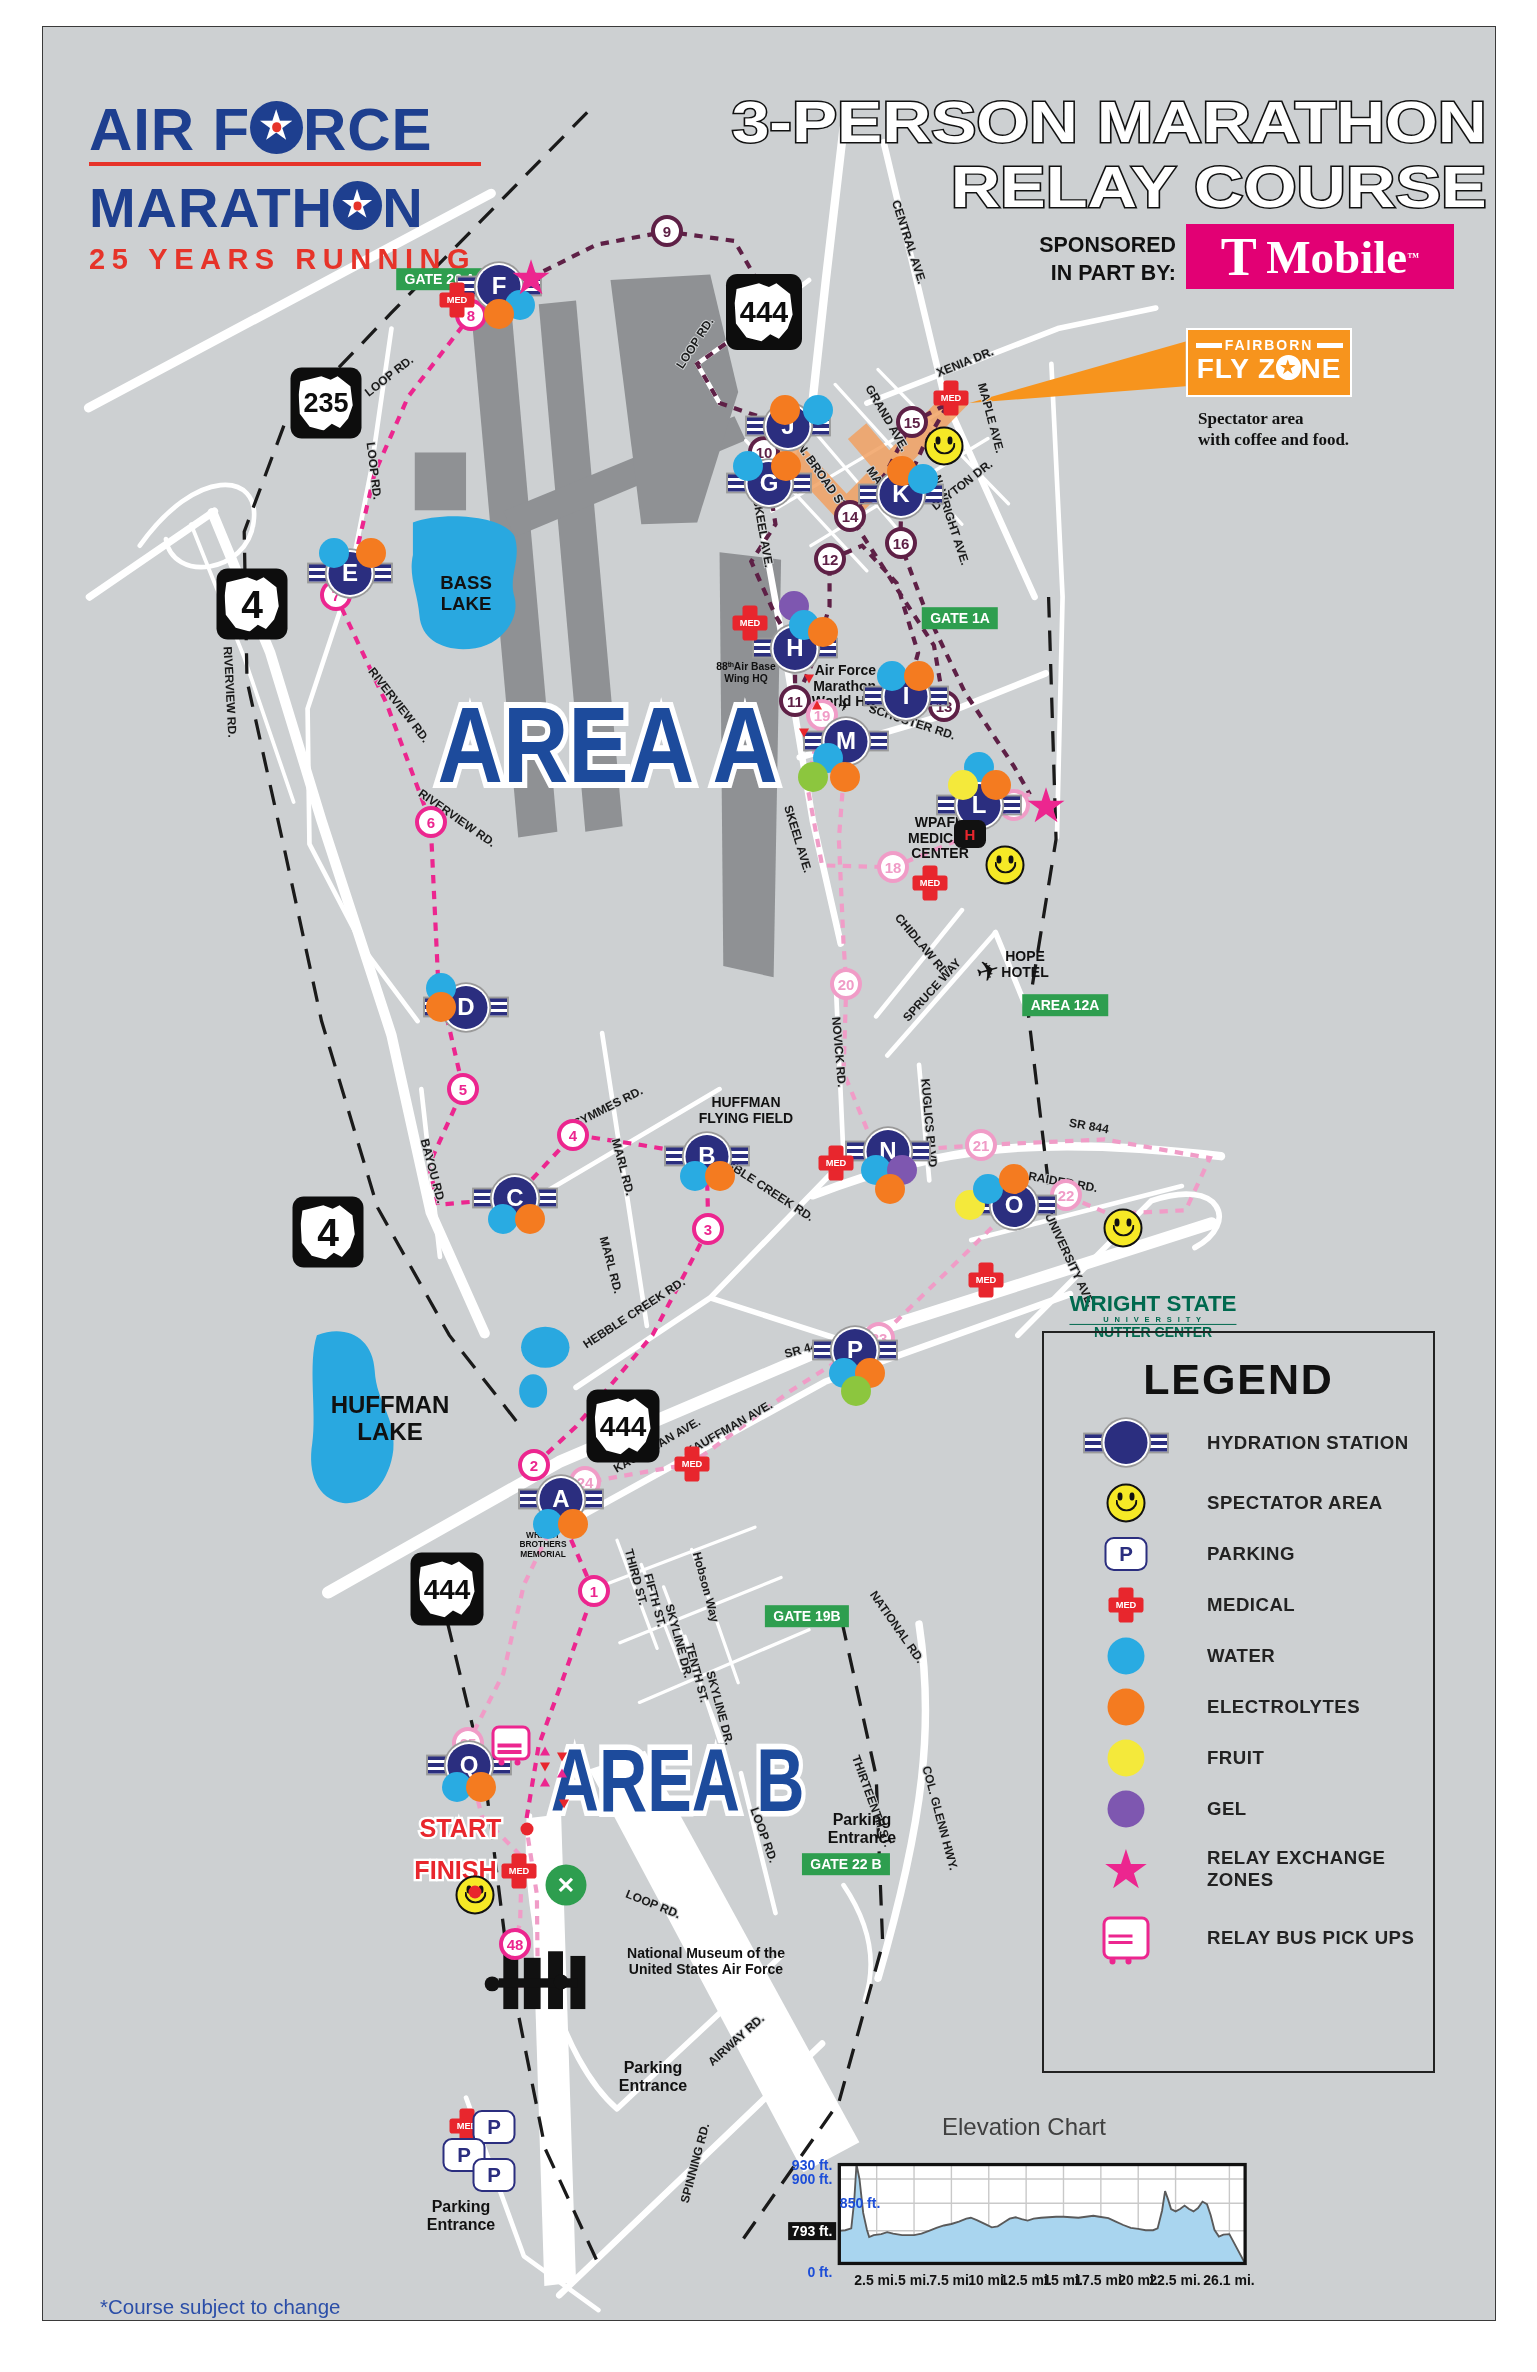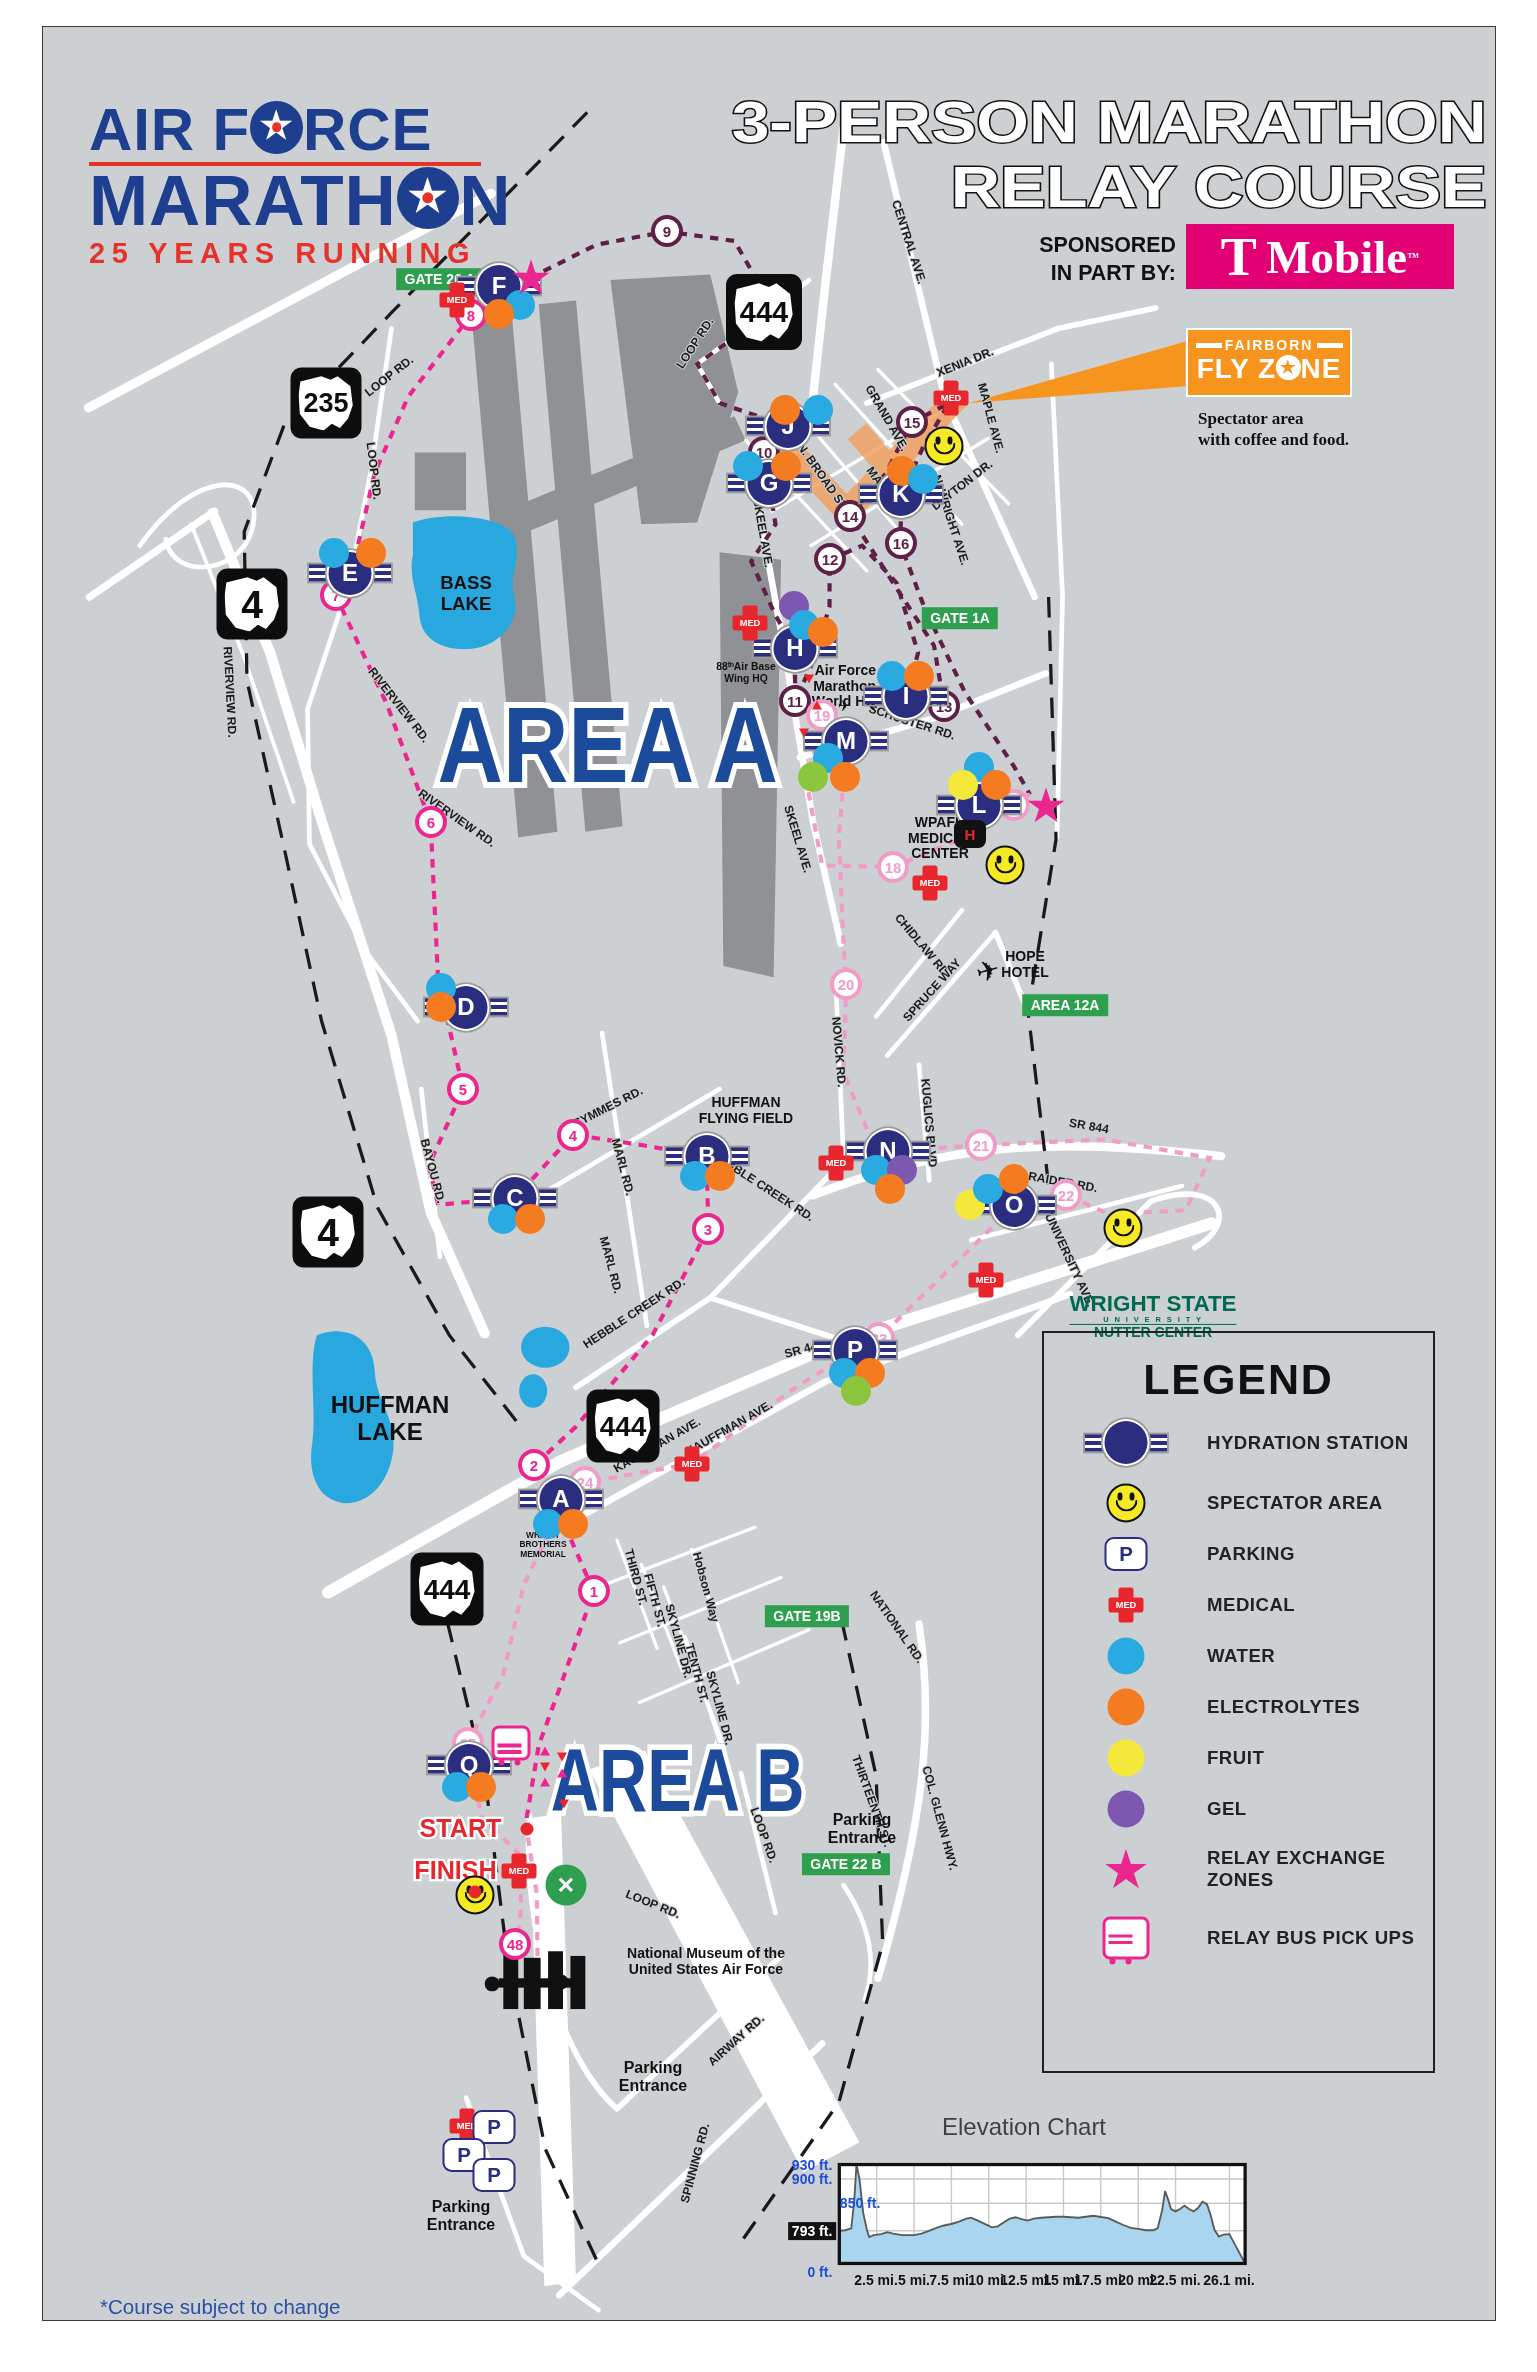--- a/index.html
+++ b/index.html
@@ -2,21 +2,21 @@
 <html style="font-size:15px"><head>
 <meta charset="utf-8">
 <style>
   html,body{margin:0;padding:0;background:#fff;}
   #page{position:relative;width:1537px;height:2373px;background:#fff;font-family:"Liberation Sans",sans-serif;overflow:hidden;}
   #mapbg{position:absolute;left:42px;top:26px;width:1454px;height:2295px;background:#cdd0d2;border:1.9px solid #3a3a3a;box-sizing:border-box;}
   #mapsvg{position:absolute;left:0;top:0;width:1537px;height:2373px;}
   
   #logo{position:absolute;left:89px;top:101px;width:392px;color:#1e3f8f;font-weight:bold;}
   #logo .l1{font-size:60px;letter-spacing:0.9px;line-height:56px;white-space:nowrap;}
-  #logo .l2{font-size:71px;letter-spacing:0.9px;line-height:60px;white-space:nowrap;border-top:4.7px solid #e63329;margin-top:3.7px;padding-top:1px;}
+  #logo .l2{font-size:56px;letter-spacing:0.9px;line-height:60px;white-space:nowrap;border-top:4.7px solid #e63329;margin-top:3.7px;padding-top:12px;}
   #logo .l3{font-size:29px;color:#e63329;letter-spacing:6.5px;margin-top:5.6px;white-space:nowrap;}
   .star-o{display:inline-block;width:0.88em;height:0.88em;border-radius:50%;background:#1e3f8f;position:relative;vertical-align:-0.06em;}
   .star-o::before{content:"★";position:absolute;left:50%;top:50%;transform:translate(-50%,-54%);color:#fff;font-size:0.62em;}
   .star-o::after{content:"";position:absolute;left:50%;top:50%;width:0.16em;height:0.16em;background:#e63329;border-radius:50%;transform:translate(-50%,-50%);}
   #sponsor{position:absolute;left:932px;top:231px;width:244px;text-align:right;font-size:21.4px;font-weight:bold;color:#111;line-height:28px;}
   #tmobile{position:absolute;left:1186px;top:224px;width:268px;height:65px;background:#e20074;color:#fff;display:flex;align-items:center;justify-content:center;font-family:"Liberation Serif",serif;font-weight:bold;}
   #tmobile .tt{font-size:54px;margin-right:9.3px;}
   #tmobile .rest{font-size:47px;}
   #tmobile sup{font-size:12px;vertical-align:top;line-height:28px;}
   

